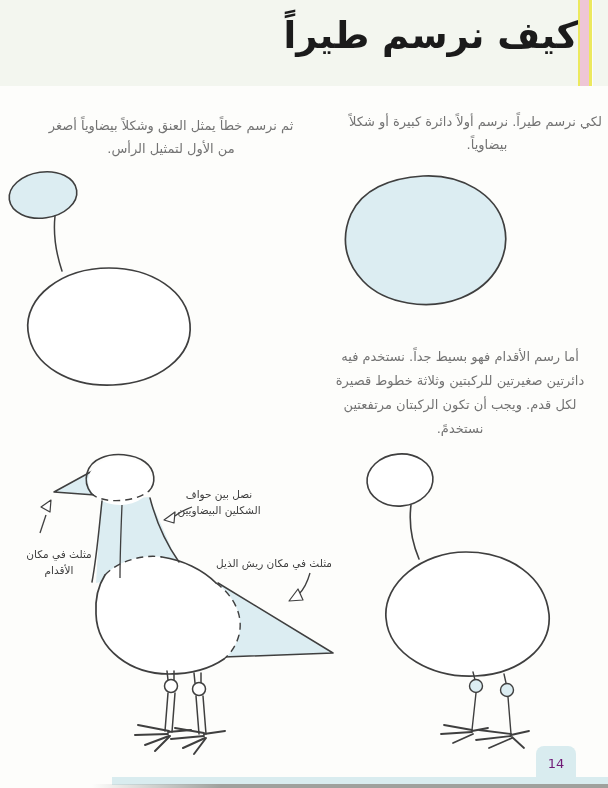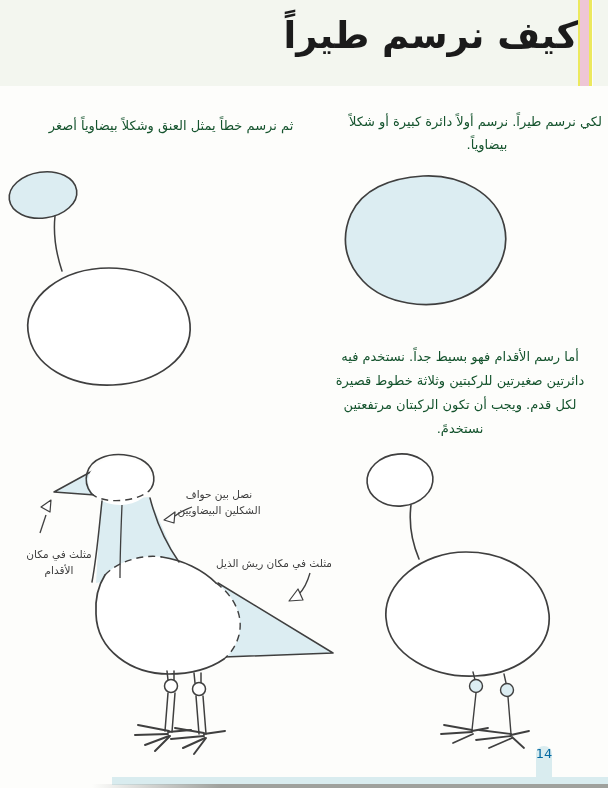--- a/index.html
+++ b/index.html
@@ -9,51 +9,52 @@
   }
   .top-band{position:absolute;left:0;top:0;width:608px;height:86px;background:#f3f6ef;}
   .edge-strip{
     position:absolute;left:578px;top:0;width:15px;height:86px;
     background:linear-gradient(to right,#ece95e 0 2px,#eec6d5 2px 11px,#ece95e 11px 14px,#fdfdfb 14px);
   }
   .page-title{
     position:absolute;top:14px;right:30px;margin:0;
     font-size:37px;font-weight:bold;color:#1b1b1b;letter-spacing:-1px;white-space:nowrap;
   }
-  .textblock{position:absolute;color:#14532d;font-size:13px;line-height:23px;text-align:center;}
+  .textblock{position:absolute;color:#737373;font-size:13px;line-height:23px;text-align:center;}
   .textblock div{white-space:nowrap;}
   .anno{position:absolute;color:#3c3c3c;font-size:10.5px;line-height:16px;text-align:center;}
   .anno div{white-space:nowrap;}
   .drawing{position:absolute;}
   .footer-strip{position:absolute;left:112px;top:777px;width:496px;height:8px;background:#d9ecef;}
   .bottom-gray{position:absolute;left:92px;top:784px;width:516px;height:4px;
     background:linear-gradient(to right,rgba(159,161,157,0),#9fa19d 25%,#9fa19d);}
   .page-tab{
-    position:absolute;left:536px;top:746px;width:16px;height:34px;background:#d9ecef;
-    border-radius:8px 8px 0 0;display:flex;justify-content:center;
-    font-size:13px;color:#0369a1;
+    position:absolute;left:536px;top:746px;width:40px;height:34px;background:#d9ecef;
+    border-radius:8px 8px 0 0;display:flex;align-items:center;justify-content:center;
+    font-size:13px;color:#701a75;
   }
 </style>
 </head>
 <body>
 
 <div class="page">
 
   <div class="top-band"></div>
   <div class="edge-strip"></div>
 
   <h1 class="page-title">كيف نرسم طيراً</h1>
 
   <div class="textblock" style="top:110px;left:372px;width:230px;">
     <div>لكي نرسم طيراً. نرسم أولاً دائرة كبيرة أو شكلاً</div>
     <div>بيضاوياً.</div>
   </div>
 
   <div class="textblock" style="top:114px;left:30px;width:282px;">
     <div>ثم نرسم خطاً يمثل العنق وشكلاً بيضاوياً أصغر</div>
+    <div>من الأول لتمثيل الرأس.</div>
   </div>
 
 
   <div class="textblock" style="top:345px;left:318px;width:284px;line-height:24px;">
     <div>أما رسم الأقدام فهو بسيط جداً. نستخدم فيه</div>
     <div>دائرتين صغيرتين للركبتين وثلاثة خطوط قصيرة</div>
     <div>لكل قدم. ويجب أن تكون الركبتان مرتفعتين</div>
     <div>نستخدمً.</div>
   </div>
 

